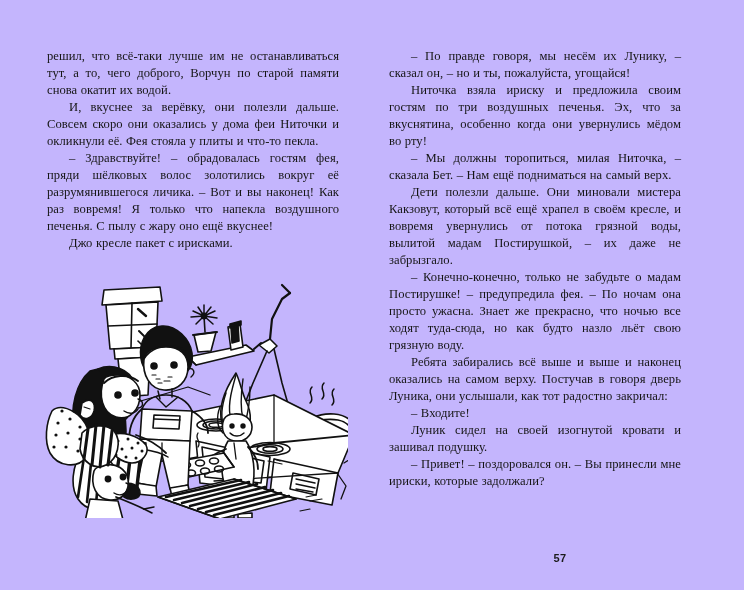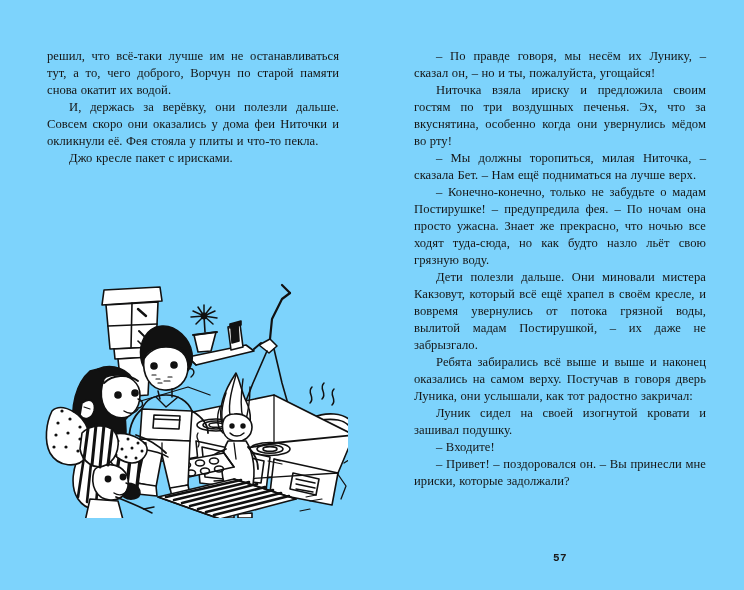--- a/index.html
+++ b/index.html
@@ -4,40 +4,40 @@
 <style>
   html, body {
     margin: 0;
     padding: 0;
     background: #ffffff;
   }
   .page {
     position: relative;
     width: 744px;
     height: 590px;
-    background: #7dd3fc;
+    background: #c4b5fd;
     overflow: hidden;
     font-family: "Liberation Serif", "DejaVu Serif", serif;
     color: #161616;
   }
 
   .column {
     position: absolute;
     top: 48px;
     width: 292px;
     font-size: 12.6px;
     line-height: 17.0px;
     text-align: justify;
     text-justify: inter-word;
     letter-spacing: 0.05px;
     word-spacing: 0.3px;
     hyphens: none;
   }
   .column.left  { left: 47px; }
-  .column.right { left: 414px; }
+  .column.right { left: 389px; }
 
   .column p {
     margin: 0;
     text-indent: 22px;
   }
   .column p.noindent { text-indent: 0; }
 
   
   .illustration {
     position: absolute;
@@ -53,35 +53,36 @@
   }
 
   .page-number {
     position: absolute;
     left: 0;
     top: 552px;
     width: 744px;
     text-align: center;
     font-size: 11px;
     font-weight: bold;
-    font-family: Liberation Mono, monospace;
+    font-family: Liberation Sans, sans-serif;
     color: #1b1b1b;
     letter-spacing: 0.5px;
   }
   
   .page-number span { position: relative; left: 188px; }
 </style>
 </head>
 <body>
 
 <div class="page">
 
   <div class="column left">
     <p class="noindent">решил, что всё-таки лучше им не останавливаться тут, а то, чего доброго, Ворчун по старой памяти снова окатит их водой.</p>
-    <p>И, держась за верёвку, они полезли дальше. Совсем скоро они оказались у дома феи Ниточки и окликнули её. Фея стояла у плиты и что-то пекла.</p>
+    <p>И, вкуснее за верёвку, они полезли дальше. Совсем скоро они оказались у дома феи Ниточки и окликнули её. Фея стояла у плиты и что-то пекла.</p>
+    <p>– Здравствуйте! – обрадовалась гостям фея, пряди шёлковых волос золотились вокруг её разрумянившегося личика. – Вот и вы наконец! Как раз вовремя! Я только что напекла воздушного печенья. С пылу с жару оно ещё вкуснее!</p>
     <p>Джо кресле пакет с ирисками.</p>
   </div>
 
   <div class="illustration">
     <svg viewBox="0 0 310 235" xmlns="http://www.w3.org/2000/svg">
       <g fill="none" stroke="#111111" stroke-width="1.6" stroke-linecap="round" stroke-linejoin="round">
 
         <path d="M96 120 L150 104 L172 112" stroke-width="1.3"></path>
         <path d="M150 176 L100 180 L78 176" stroke-width="1.3"></path>
         <path d="M246 184 L276 190 L300 186" stroke-width="1.3"></path>
@@ -404,26 +405,26 @@
         <path d="M272 218 L284 216" stroke-width="1.2"></path>
         <path d="M262 228 L272 226" stroke-width="1.2"></path>
 
       </g>
     </svg>
   </div>
 
   <div class="column right">
     <p>– По правде говоря, мы несём их Лунику, – сказал он, – но и ты, пожалуйста, угощайся!</p>
     <p>Ниточка взяла ириску и предложила своим гостям по три воздушных печенья. Эх, что за вкуснятина, особенно когда они увернулись мёдом во рту!</p>
-    <p>– Мы должны торопиться, милая Ниточка, – сказала Бет. – Нам ещё подниматься на лучше верх.</p>
+    <p>– Мы должны торопиться, милая Ниточка, – сказала Бет. – Нам ещё подниматься на самый верх.</p>
+    <p>Дети полезли дальше. Они миновали мистера Какзовут, который всё ещё храпел в своём кресле, и вовремя увернулись от потока грязной воды, вылитой мадам Постирушкой, – их даже не забрызгало.</p>
     <p>– Конечно-конечно, только не забудьте о мадам Постирушке! – предупредила фея. – По ночам она просто ужасна. Знает же прекрасно, что ночью все ходят туда-сюда, но как будто назло льёт свою грязную воду.</p>
-    <p>Дети полезли дальше. Они миновали мистера Какзовут, который всё ещё храпел в своём кресле, и вовремя увернулись от потока грязной воды, вылитой мадам Постирушкой, – их даже не забрызгало.</p>
     <p>Ребята забирались всё выше и выше и наконец оказались на самом верху. Постучав в говоря дверь Луника, они услышали, как тот радостно закричал:</p>
+    <p>– Входите!</p>
     <p>Луник сидел на своей изогнутой кровати и зашивал подушку.</p>
-    <p>– Входите!</p>
     <p>– Привет! – поздоровался он. – Вы принесли мне ириски, которые задолжали?</p>
   </div>
 
   <div class="page-number">
     <span>57</span>
   </div>
 
 </div>
 
 </body></html>

